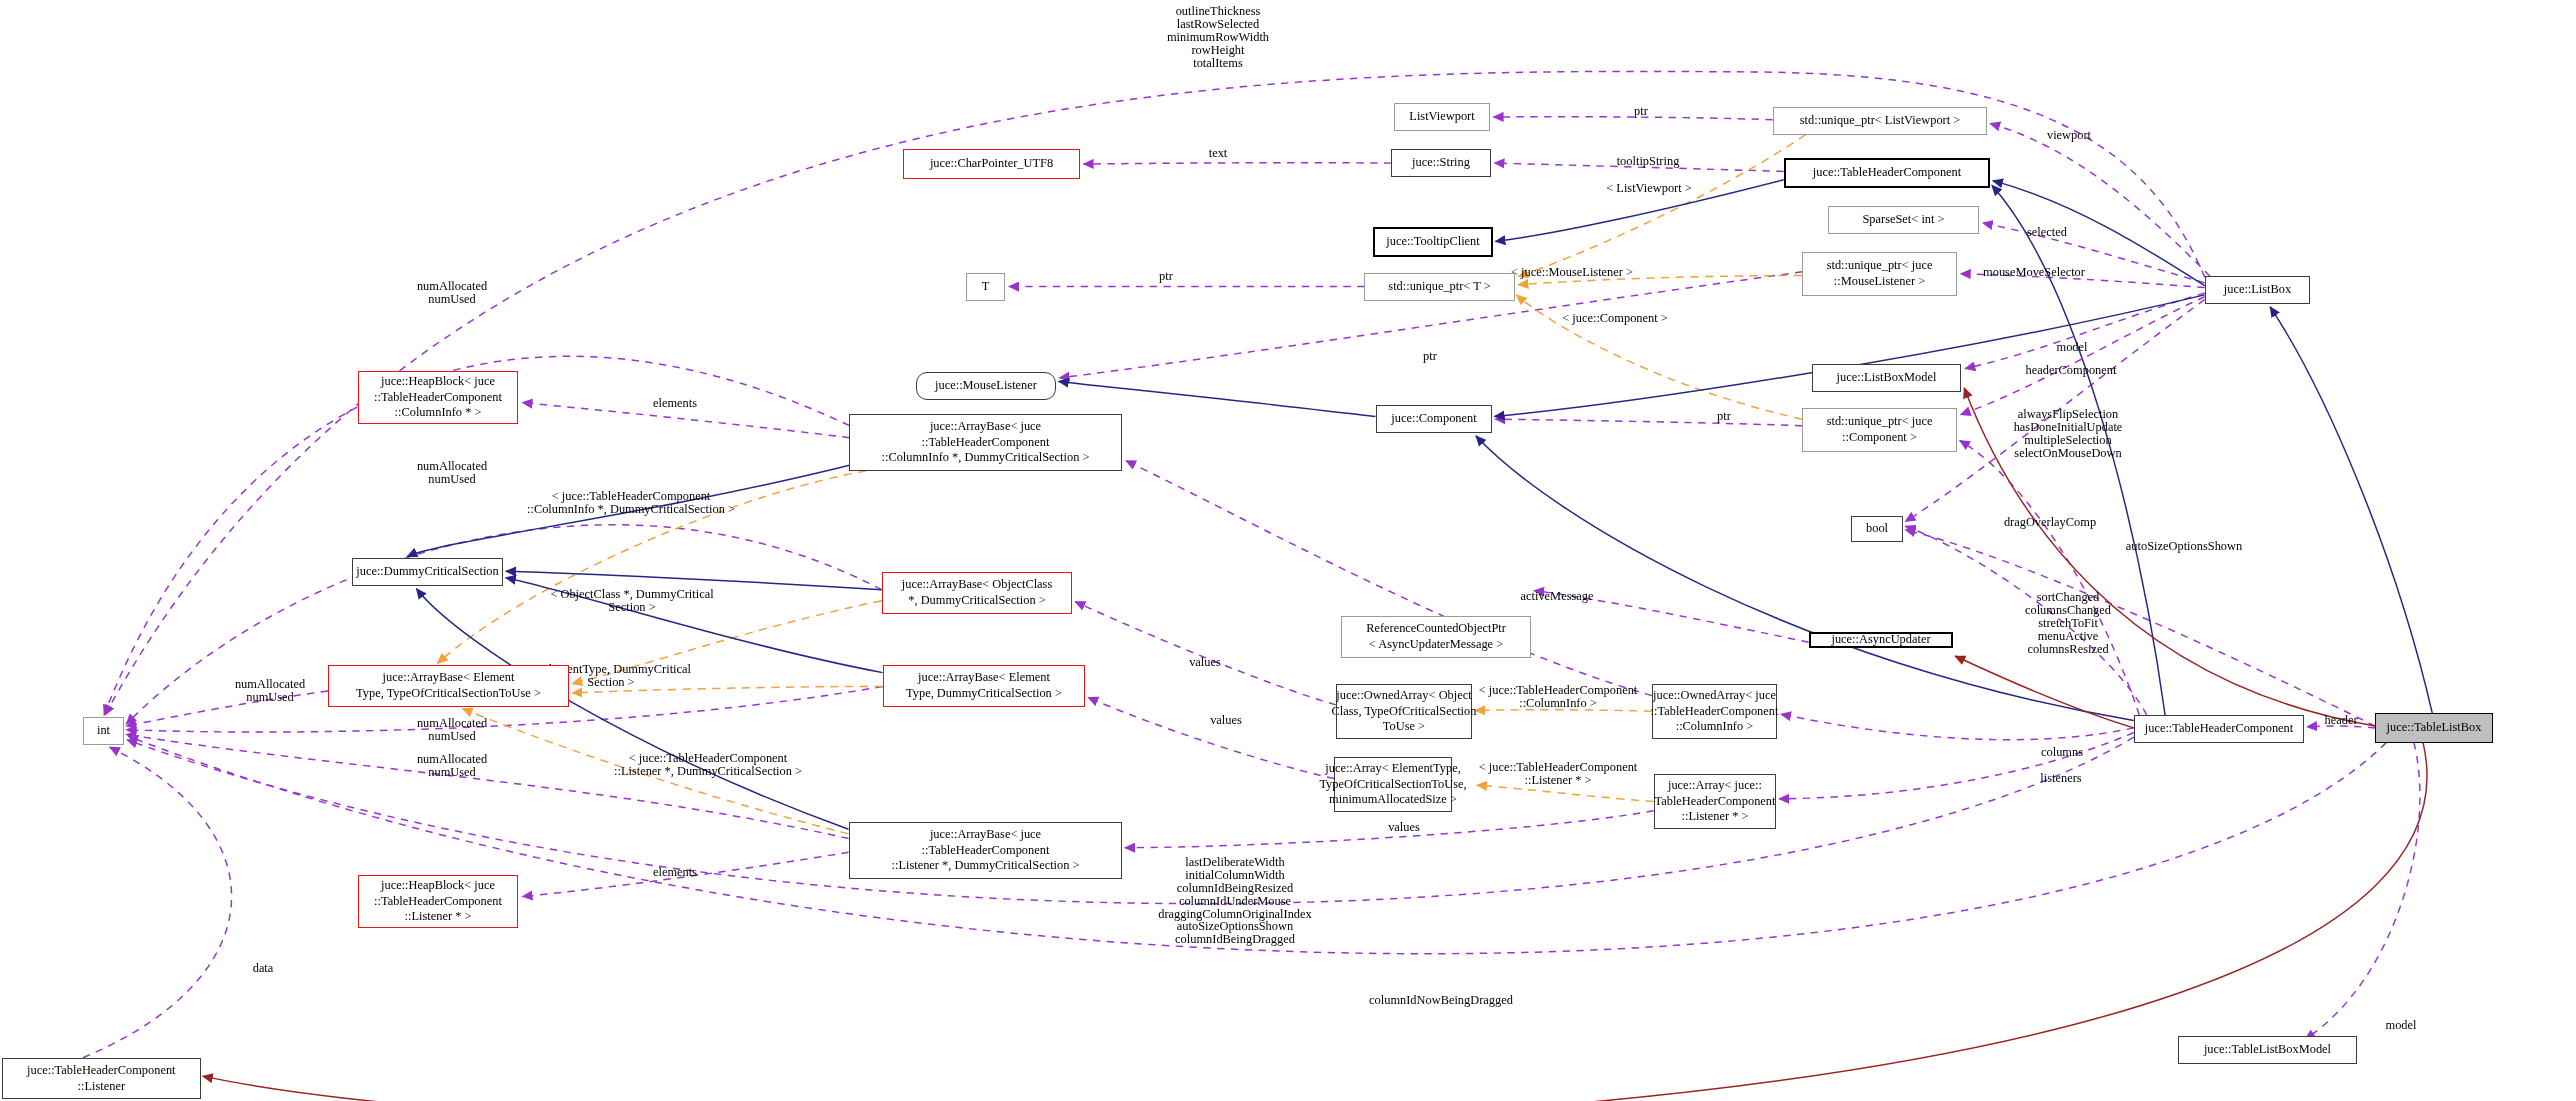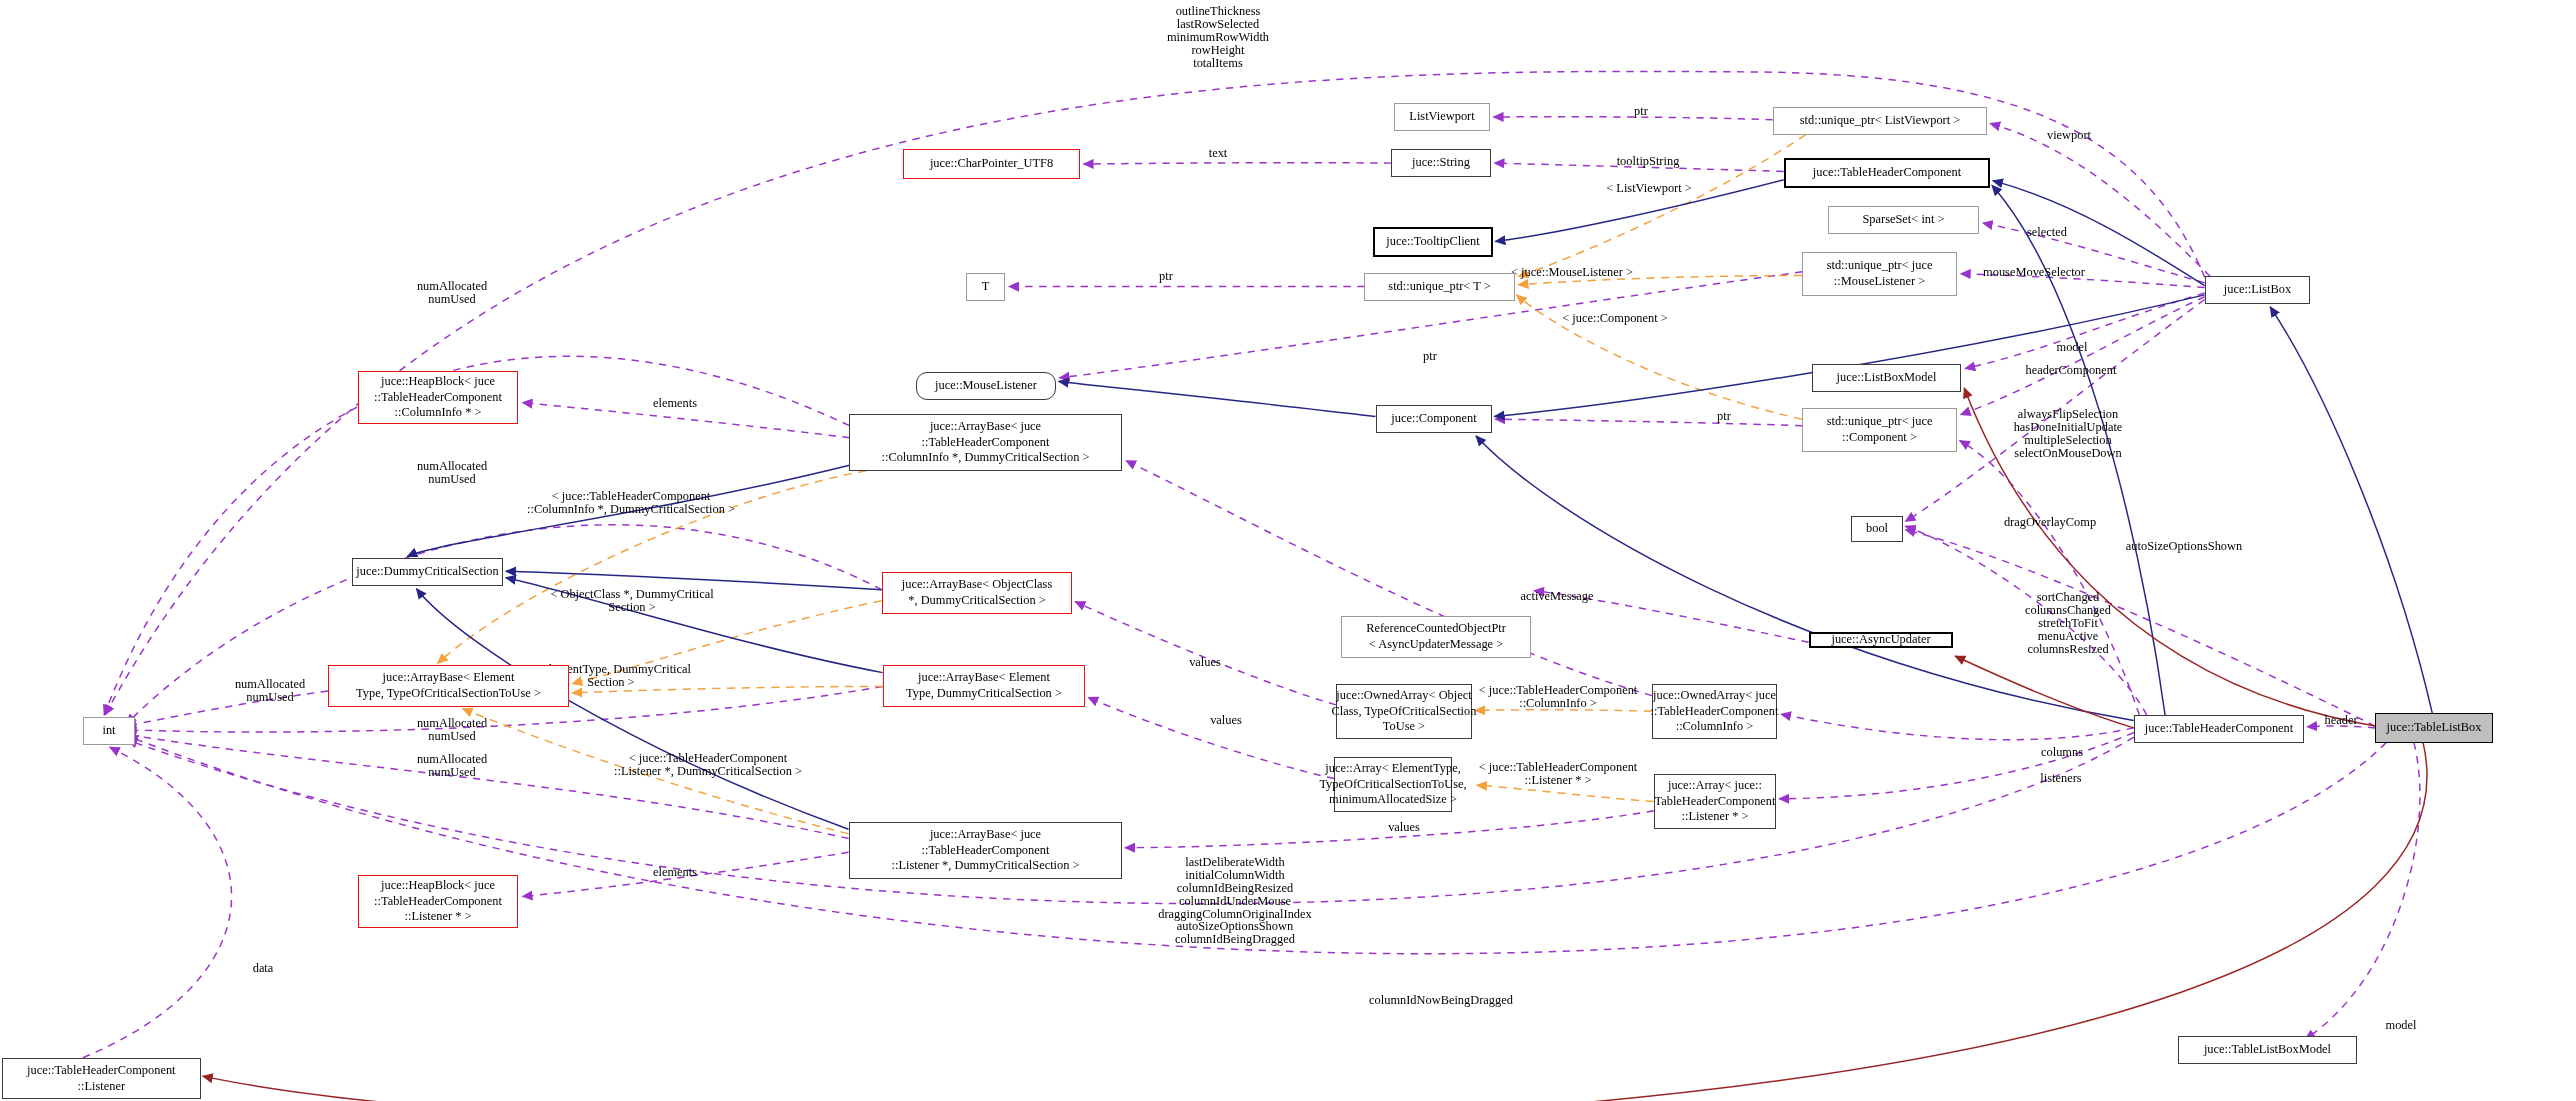--- a/index.html
+++ b/index.html
@@ -366,21 +366,21 @@
         <div>juce::Array&lt; juce::</div>
         <div>TableHeaderComponent</div>
         <div>::Listener * &gt;</div>
       </div>
       <div class="node black" style="left: 2134px; top: 715px; width: 170px; height: 28px;">
         <div>juce::TableHeaderComponent</div>
       </div>
       <div class="node target" style="left: 2375px; top: 713px; width: 118px; height: 29.5px;">
         <div>juce::TableListBox</div>
       </div>
-      <div class="node gray" style="left: 83px; top: 717px; width: 52px; height: 28px;">
+      <div class="node gray" style="left: 83px; top: 717px; width: 41px; height: 28px;">
         <div>int</div>
       </div>
       <div class="node black" style="left: 849px; top: 822px; width: 273px; height: 57px;">
         <div>juce::ArrayBase&lt; juce</div>
         <div>::TableHeaderComponent</div>
         <div>::Listener *, DummyCriticalSection &gt;</div>
       </div>
       <div class="node red" style="left: 358px; top: 875px; width: 160px; height: 53px;">
         <div>juce::HeapBlock&lt; juce</div>
         <div>::TableHeaderComponent</div>

